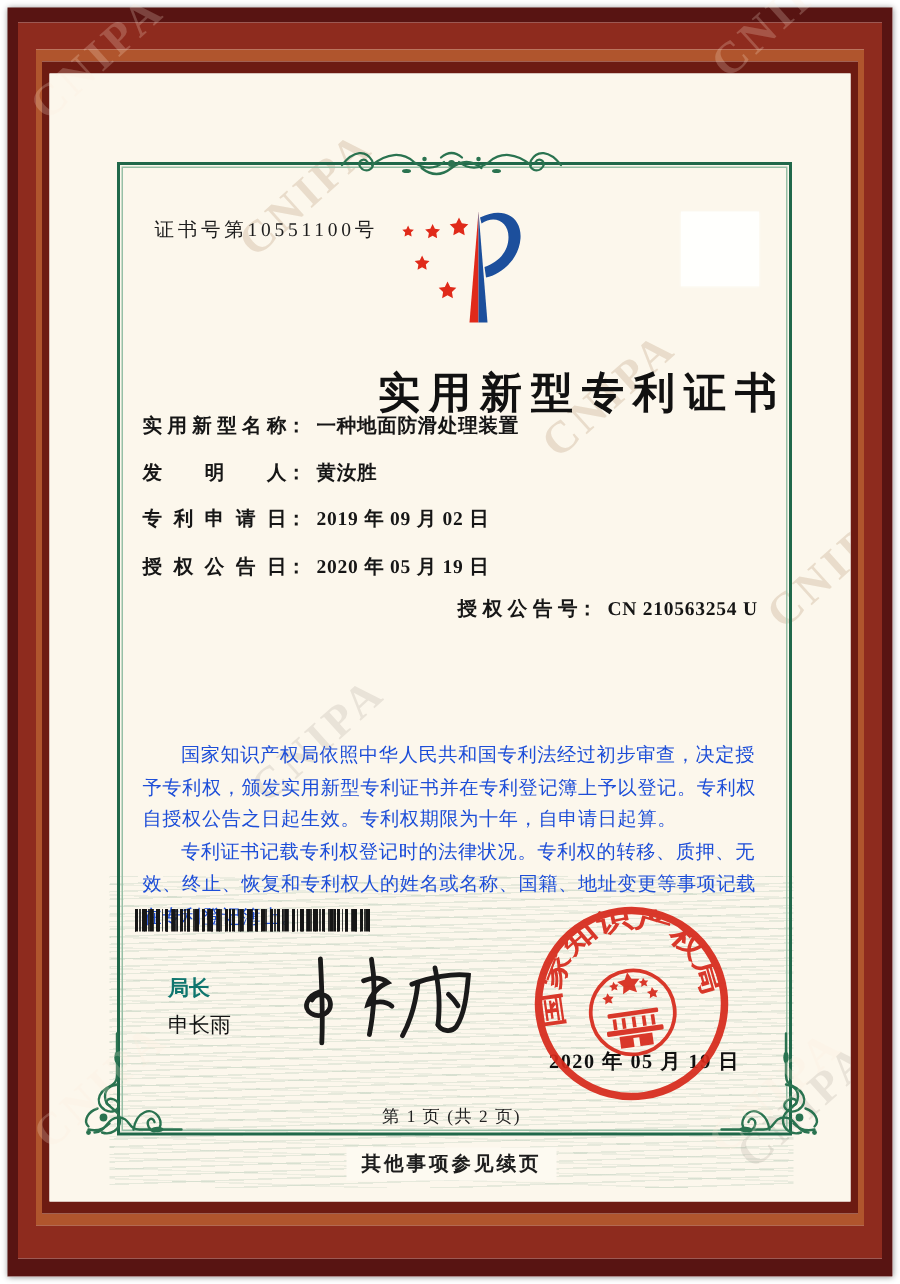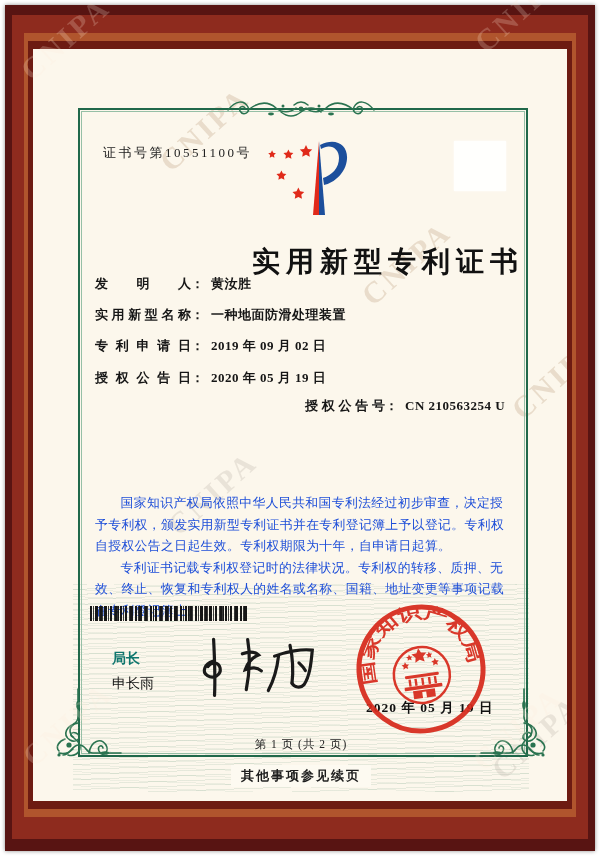--- a/index.html
+++ b/index.html
@@ -172,24 +172,24 @@
               <g fill="#1c4f9c">
                 <path d="M57,2 L57,76 L63,76 Z"></path>
                 <path d="M58,6 C74,-2 86,6 85,20 C84,34 72,44 62,46 L61,39 C70,36 77,29 77,19 C77,9 68,4 59,10 Z"></path>
               </g>
             </svg>
 
             <div class="title">实用新型专利证书</div>
 
             <div class="fields">
               <div class="field-row">
+                <span class="flabel">实用新型名称</span><span class="colon">：</span><span class="fvalue">一种地面防滑处理装置</span>
+              </div>
+              <div class="field-row">
                 <span class="flabel">发明人</span><span class="colon">：</span><span class="fvalue">黄汝胜</span>
-              </div>
-              <div class="field-row">
-                <span class="flabel">实用新型名称</span><span class="colon">：</span><span class="fvalue">一种地面防滑处理装置</span>
               </div>
               <div class="field-row">
                 <span class="flabel">专利申请日</span><span class="colon">：</span><span class="fvalue">2019 年 09 月 02 日</span>
               </div>
               <div class="field-row">
                 <span class="flabel">授权公告日</span><span class="colon">：</span><span class="fvalue">2020 年 05 月 19 日</span>
                 <span class="pair2">
                   <span class="flabel2">授权公告号</span><span class="colon">：</span><span class="fvalue">CN 210563254 U</span>
                 </span>
               </div>

